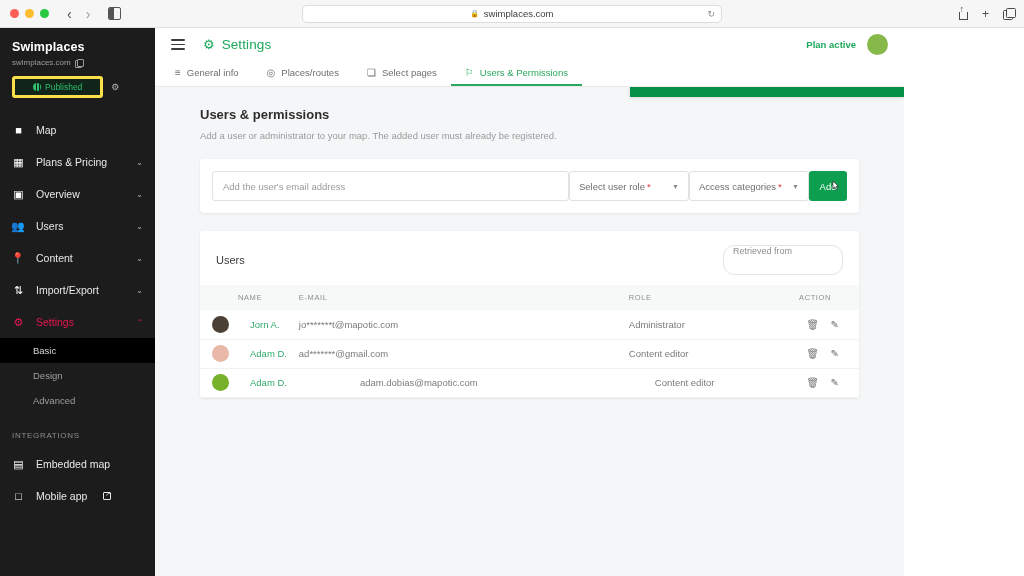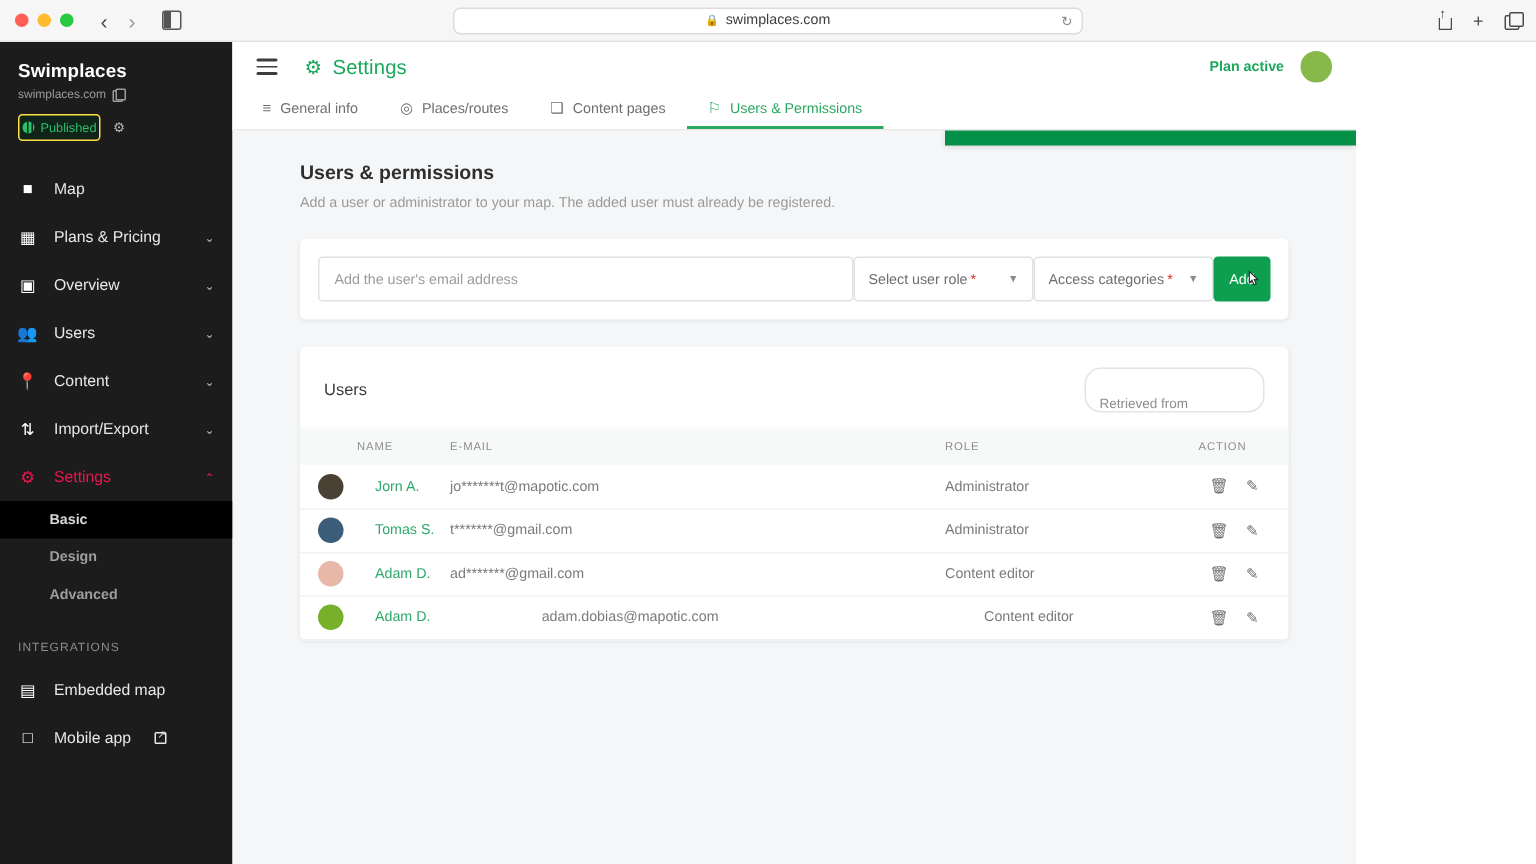--- a/index.html
+++ b/index.html
@@ -86,22 +86,22 @@
     content:''; position:absolute; left:0; top:1.5px; width:5px; height:6px;
     border:1px solid #9b9b9b; border-radius:1px;
   }
   .copy-ico::after {
     content:''; position:absolute; left:2px; top:0; width:5px; height:6px;
     border:1px solid #9b9b9b; border-radius:1px; background:#1c1c1c;
   }
   .status-row { display: flex; align-items: center; gap: 8px; margin-top: 9px; }
   .published-badge {
     display: inline-flex; align-items: center; gap: 4px;
-    border: 1px solid #fde047; border-radius: 3px;
-    padding: 3px 2px; font-size: 8.5px; color: #2fbe6a;
+    border: 3px solid #fde047; border-radius: 3px;
+    padding: 3px 18px; font-size: 8.5px; color: #2fbe6a;
     background: #11241a;
   }
   .globe-ico {
     width: 8px; height: 8px; border-radius: 50%;
     background: #2fbe6a; position: relative; flex-shrink: 0;
   }
   .globe-ico::after {
     content:''; position:absolute; left:3px; top:0; width:2px; height:8px;
     border-left:0.8px solid #11241a; border-right:0.8px solid #11241a;
   }
@@ -123,21 +123,20 @@
     width: 13px; height: 13px; flex-shrink: 0;
     display: flex; align-items: center; justify-content: center;
     font-size: 11px; color: #ffffff;
   }
   .nav-item.active-parent .nav-ico { color: #e8174f; }
 
   .sub-item {
     height: 25px; display: flex; align-items: center;
     padding-left: 33px; font-size: 9.5px; color: #9e9e9e;
     cursor: pointer;
-    font-weight: bold;
   }
   .sub-item.selected { background: #000000; color: #d8d8d8; }
 
   .integrations-label {
     font-size: 8px; color: #8d8d8d; letter-spacing: .7px;
     padding: 18px 12px 8px 12px;
   }
   .ext-ico {
     display:inline-block; width:8px; height:8px; margin-left:5px;
     border:1.1px solid #e8e8e8; border-radius:1px; position:relative;
@@ -222,21 +221,21 @@
   }
 
   .users-head {
     display: flex; align-items: center; justify-content: space-between;
     padding: 14px 16px 10px 16px;
   }
   .users-title { font-size: 11px; color: #3c3c3c; }
   .retrieved-box {
     width: 120px; height: 30px;
     border: 1px solid #e2e4e6; border-radius: 11px;
-    display: flex; align-items: flex-end; padding: 0 9px;
+    display: flex; align-items: flex-start; padding: 0 9px;
     font-size: 9px; color: #8e8e8e; background: #fff;
   }
 
   table { width: 100%; border-collapse: collapse; }
   thead th {
     background: #f7f8f8; font-size: 7.5px; color: #8e8e8e;
     font-weight: normal; letter-spacing: .6px;
     text-align: left; padding: 8px 0; height: 22px;
   }
   thead th.c-name { padding-left: 38px; }
@@ -400,21 +399,21 @@
       <div class="tab">
         <span class="tab-ico">≡</span>
         <span>General info</span>
       </div>
       <div class="tab">
         <span class="tab-ico">◎</span>
         <span>Places/routes</span>
       </div>
       <div class="tab">
         <span class="tab-ico">❏</span>
-        <span>Content pages</span>
+        <span>Select pages</span>
       </div>
       <div class="tab active">
         <span class="tab-ico">⚐</span>
         <span>Users &amp; Permissions</span>
       </div>
     </div>
 
     <div class="content">
       <div class="content-inner toast-anchor">
 
@@ -467,34 +466,20 @@
             </thead>
             <tbody>
               <tr>
                 <td>
                   <div class="name-cell">
                     <span class="av" style="background:#4a4033"></span>
                     <a class="name-link">Jorn A.</a>
                   </div>
                 </td>
                 <td>jo*******t@mapotic.com</td>
-                <td class="role-cell">Administrator</td>
-                <td class="action-cell">
-                  <span class="act-ico">🗑</span>
-                  <span class="act-ico">✎</span>
-                </td>
-              </tr>
-              <tr>
-                <td>
-                  <div class="name-cell">
-                    <span class="av" style="background:#3c5d7a"></span>
-                    <a class="name-link">Tomas S.</a>
-                  </div>
-                </td>
-                <td>t*******@gmail.com</td>
                 <td class="role-cell">Administrator</td>
                 <td class="action-cell">
                   <span class="act-ico">🗑</span>
                   <span class="act-ico">✎</span>
                 </td>
               </tr>
               <tr>
                 <td>
                   <div class="name-cell">
                     <span class="av" style="background:#e8b8a8"></span>

